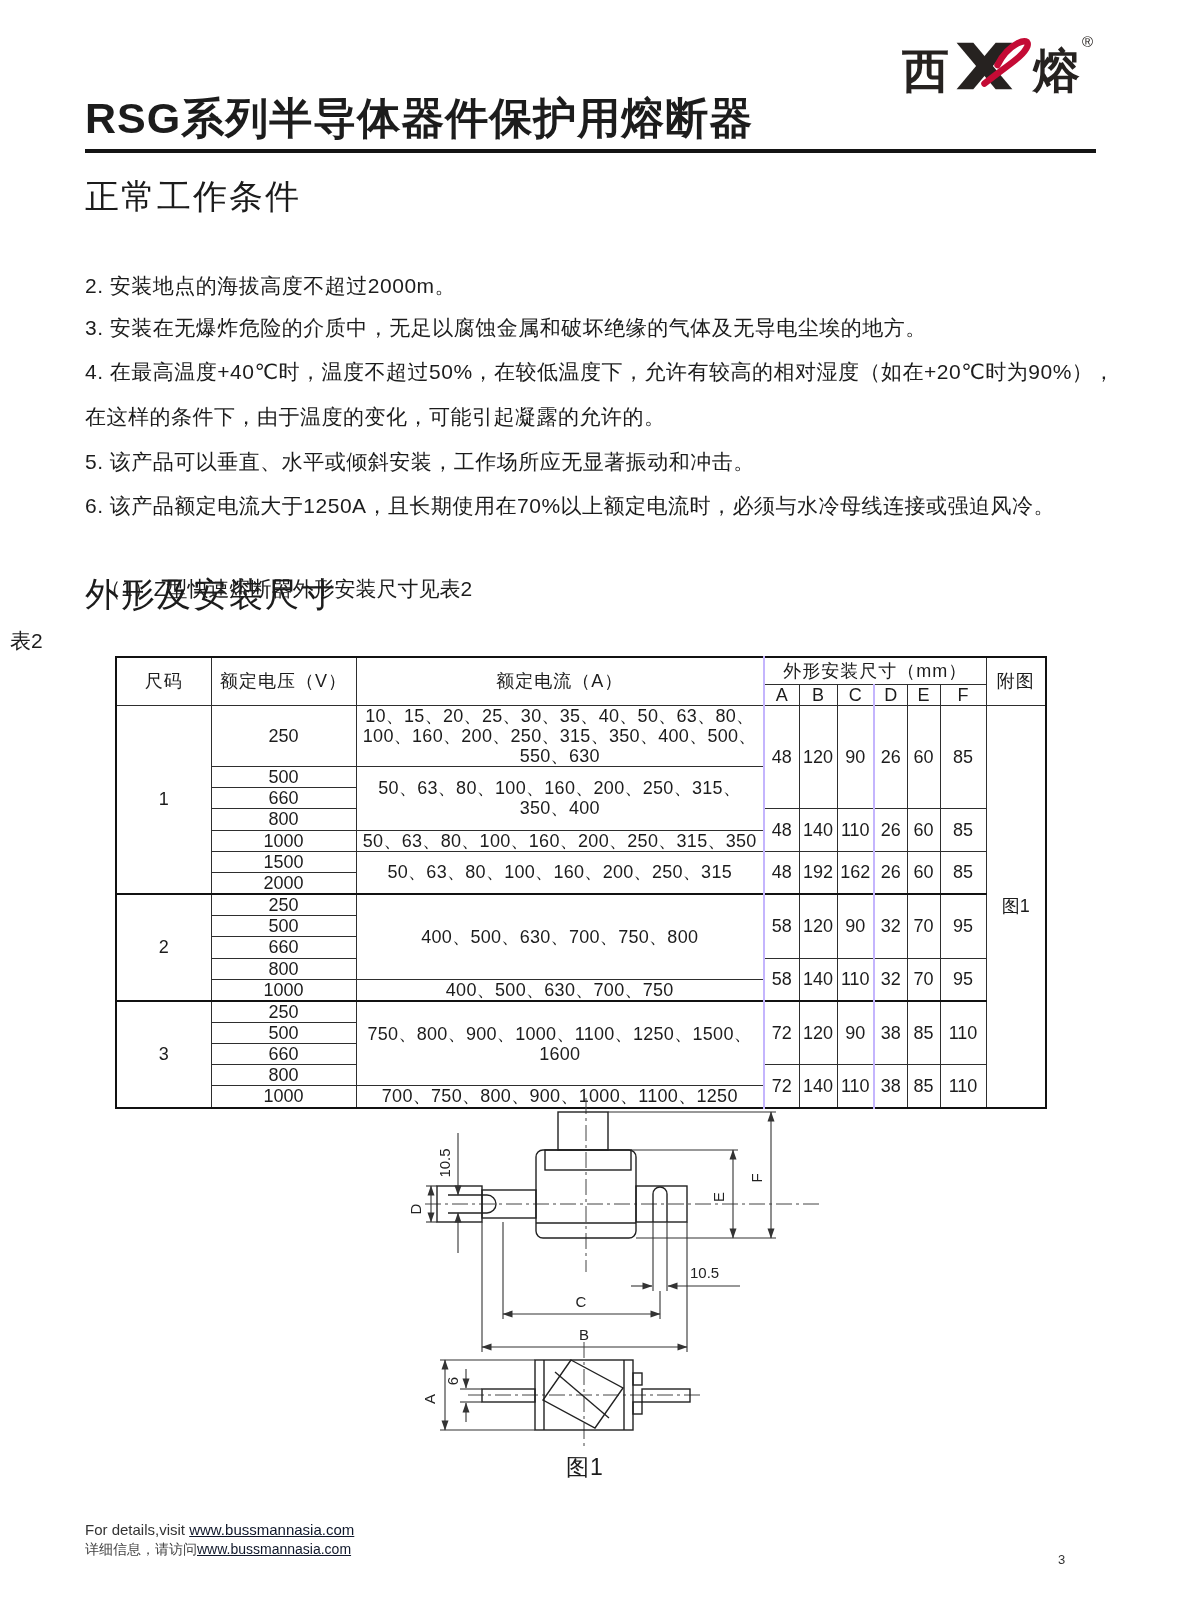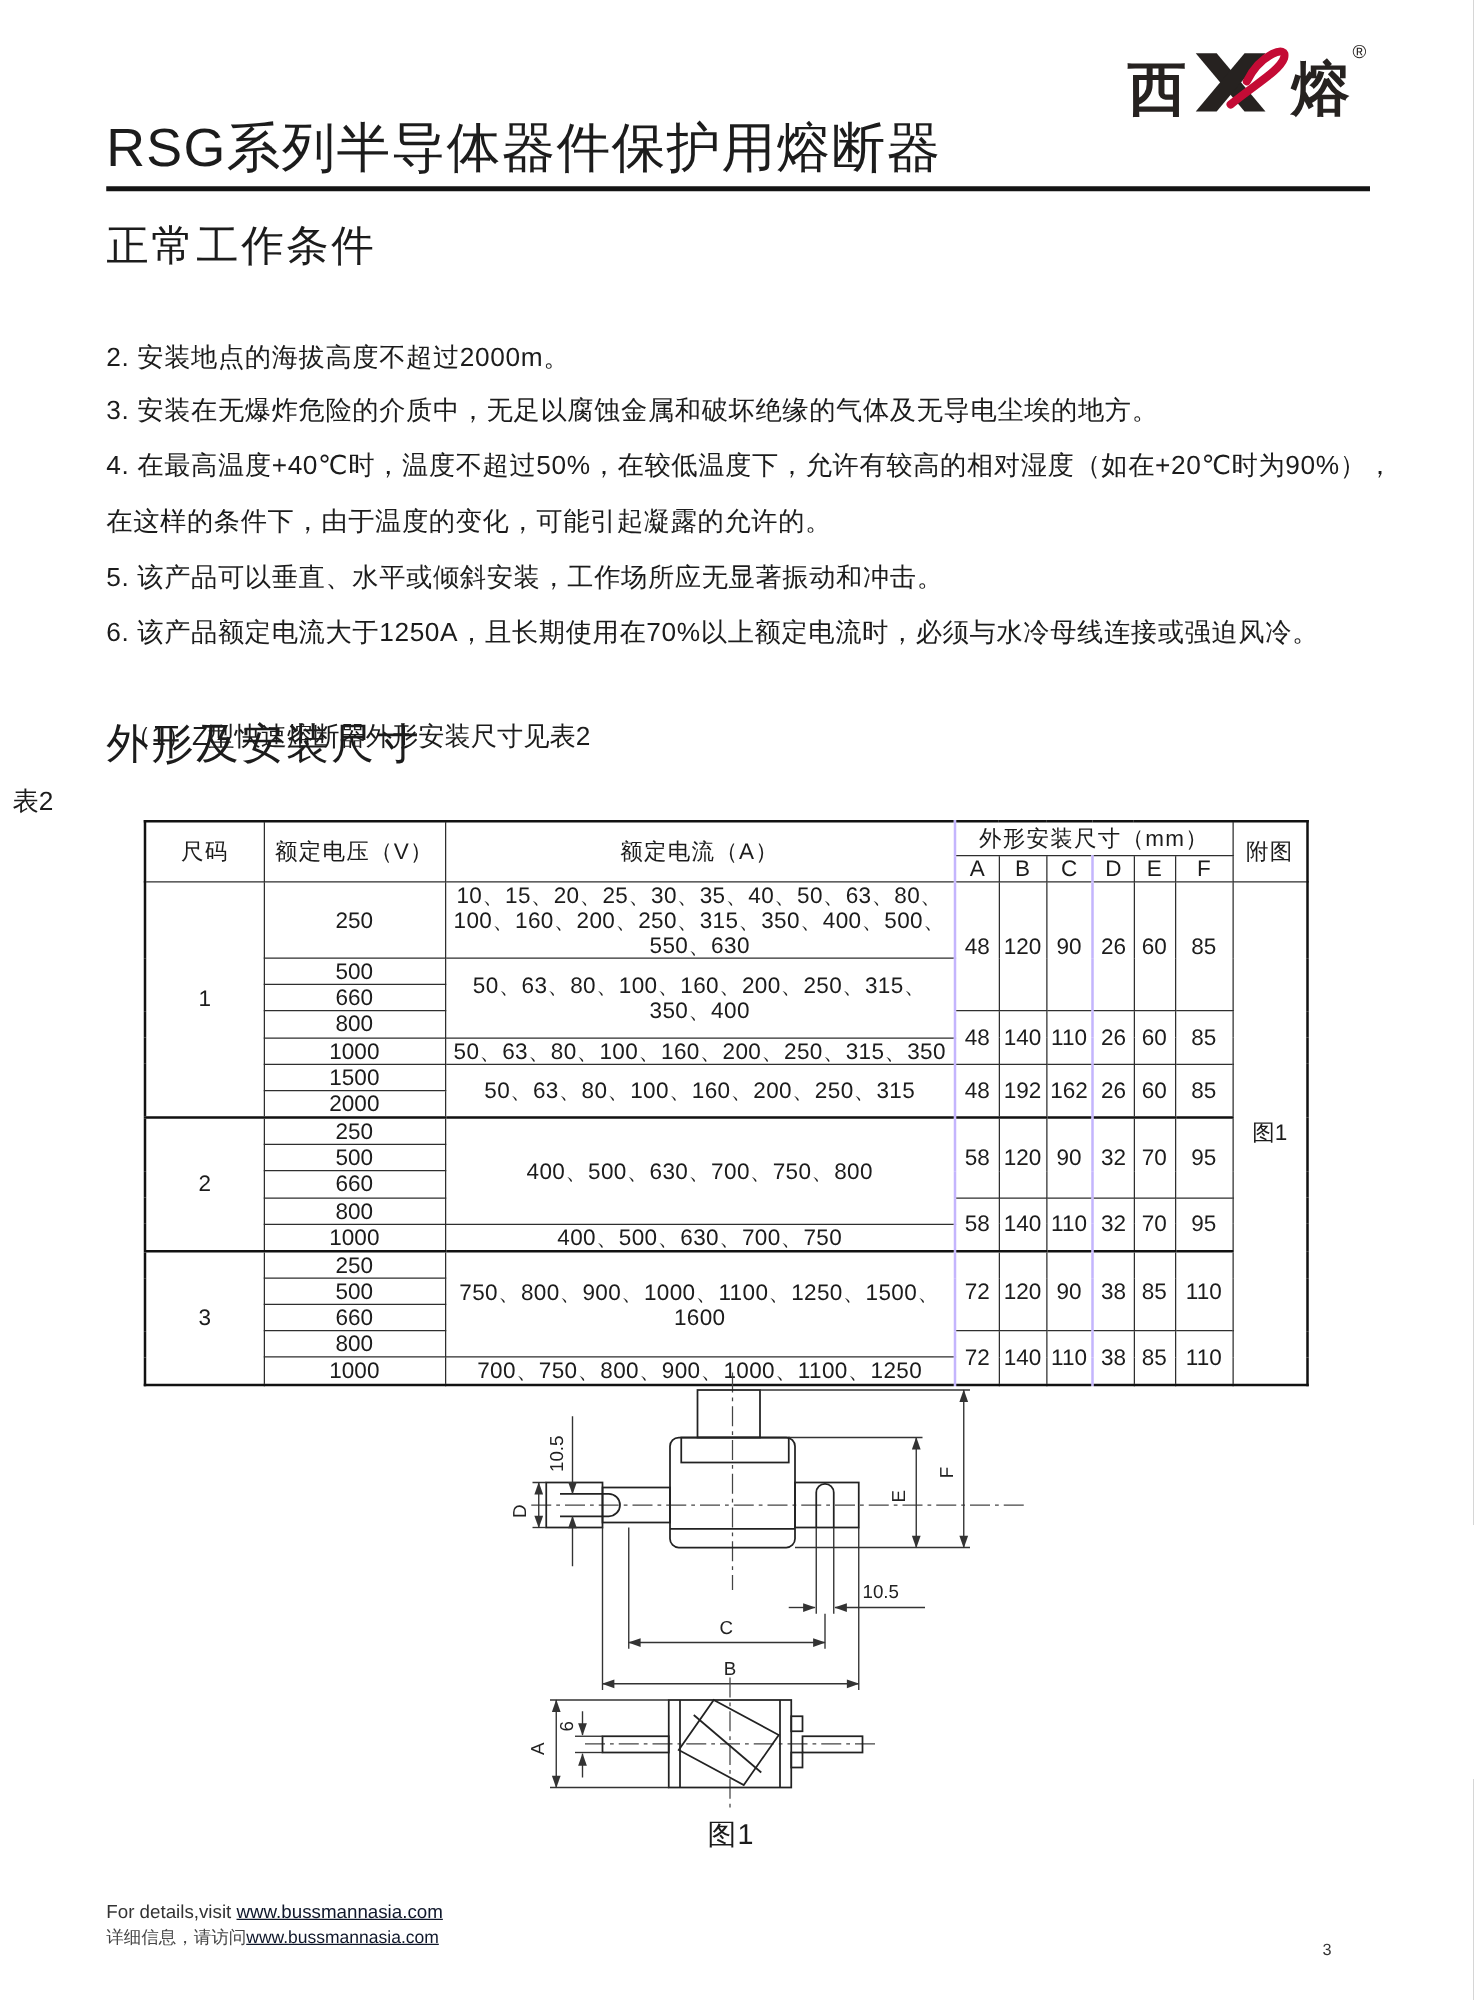--- a/index.html
+++ b/index.html
@@ -6,21 +6,21 @@
   .page{position:relative;width:1179px;height:1600px;margin:0 auto;background:#ffffff;
         font-family:"Liberation Sans","DejaVu Sans",sans-serif;color:#1c1c1c;overflow:hidden;}
   .abs{position:absolute;}
 
   
   .logo{position:absolute;top:34px;right:86px;display:flex;align-items:flex-start;}
   .logo .cjk{font-size:47px;font-weight:700;line-height:1;color:#262220;margin-top:13px;letter-spacing:0;}
   .logo svg{display:block;margin:0 2px;}
   .logo .reg{font-size:15px;color:#262220;margin:0 0 0 2px;line-height:1;}
 
-  .title{left:85px;top:90px;font-size:43px;font-weight:400;letter-spacing:1px;white-space:nowrap;}
+  .title{left:85px;top:90px;font-size:43px;font-weight:700;letter-spacing:1px;white-space:nowrap;}
   .rule{left:85px;top:149px;width:1011px;height:4px;background:#141414;}
 
   .h2{font-size:34px;font-weight:400;letter-spacing:2px;}
   .cond{left:85px;font-size:21px;letter-spacing:.5px;white-space:nowrap;}
   .note{left:100px;top:575px;font-size:21px;text-align:center;}
   .tcap{left:10px;top:627px;width:1160px;text-align:left;font-size:21px;}
 
   
   table.spec{position:absolute;left:115px;top:656px;width:930px;border-collapse:collapse;
              table-layout:fixed;border:2px solid #111;}

